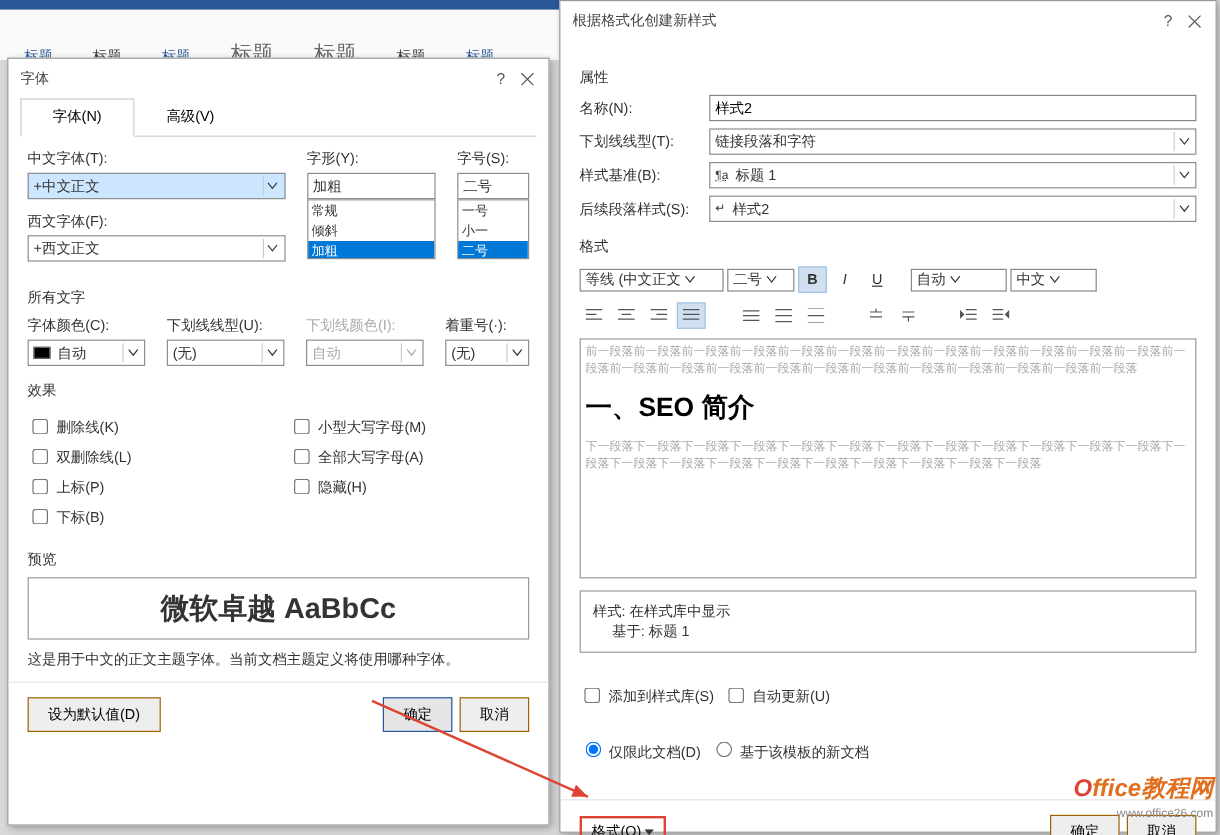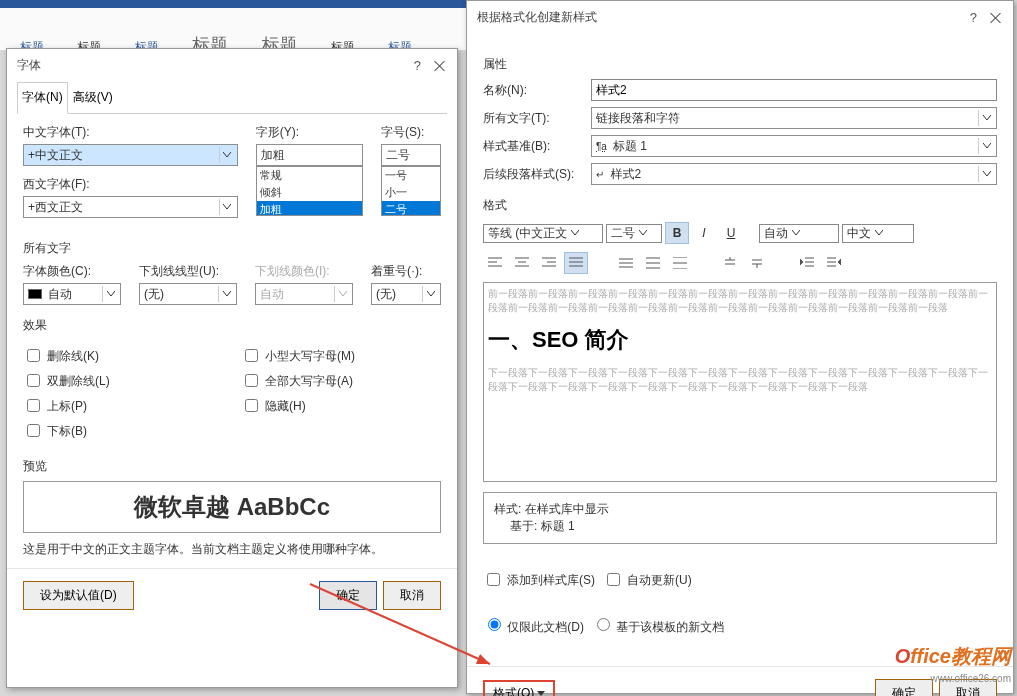--- a/index.html
+++ b/index.html
@@ -12,21 +12,21 @@
 .ribbon-big { font-size:18px; color:#666; }
 
 .dlg { position:absolute; background:#fff; border:1px solid #999; box-shadow:2px 2px 6px rgba(0,0,0,.3); }
 .dlg-title { padding:8px 10px; font-size:12px; color:#444; display:flex; justify-content:space-between; align-items:center; }
 .close-x { width:14px; height:14px; cursor:pointer; position:relative; }
 .close-x::before,.close-x::after{content:"";position:absolute;left:6px;top:0;width:1px;height:14px;background:#555;}
 .close-x::before{transform:rotate(45deg);} .close-x::after{transform:rotate(-45deg);}
 .help-q { font-size:13px; color:#555; margin-right:12px; }
 
 .tabs { display:flex; border-bottom:1px solid #ccc; margin:0 10px; font-size:12px; }
-.tab { padding:6px 4px; border:1px solid transparent; cursor:pointer;text-align:center; }
+.tab { padding:6px 26px; border:1px solid transparent; cursor:pointer;text-align:center; }
 .tab.active { border:1px solid #ccc; border-bottom:1px solid #fff; margin-bottom:-1px; background:#fff; }
 
 .body { padding:10px 16px; font-size:12px; color:#333; }
 .lbl { margin-bottom:3px; display:block; }
 .sel { width:100%; height:22px; border:1px solid #8e8e8e; background:#fff; display:flex; align-items:center; padding:0 4px; position:relative; }
 .sel .arrow { position:absolute; right:2px; top:2px; width:16px; height:16px; border-left:1px solid #ccc; display:flex; align-items:center; justify-content:center; }
 .arrow svg{width:8px;height:6px;}
 .listbox { border:1px solid #8e8e8e; height:50px; overflow-y:scroll; font-size:11px; }
 .listbox div{padding:1px 3px;}
 .listbox .hl{background:#0078d7;color:#fff;}
@@ -247,21 +247,21 @@
       <div class="close-x"></div>
     </div>
   </div>
   <div class="body">
     <div class="section-title">属性</div>
     <div class="r-row">
         <div class="r-lbl">名称(N):</div>
         <div class="r-field"><input class="inp" value="样式2" style=""></div>
       </div>
     <div class="r-row">
-        <div class="r-lbl">所有文字(T):</div>
+        <div class="r-lbl">下划线线型(T):</div>
         <div class="r-field">
           <div class="sel">
             <span>链接段落和字符</span>
             <span class="arrow">
               <svg viewBox="0 0 8 6">
                 <path d="M0 0 L4 5 L8 0" fill="none" stroke="#333"></path>
               </svg>
             </span>
           </div>
         </div>

